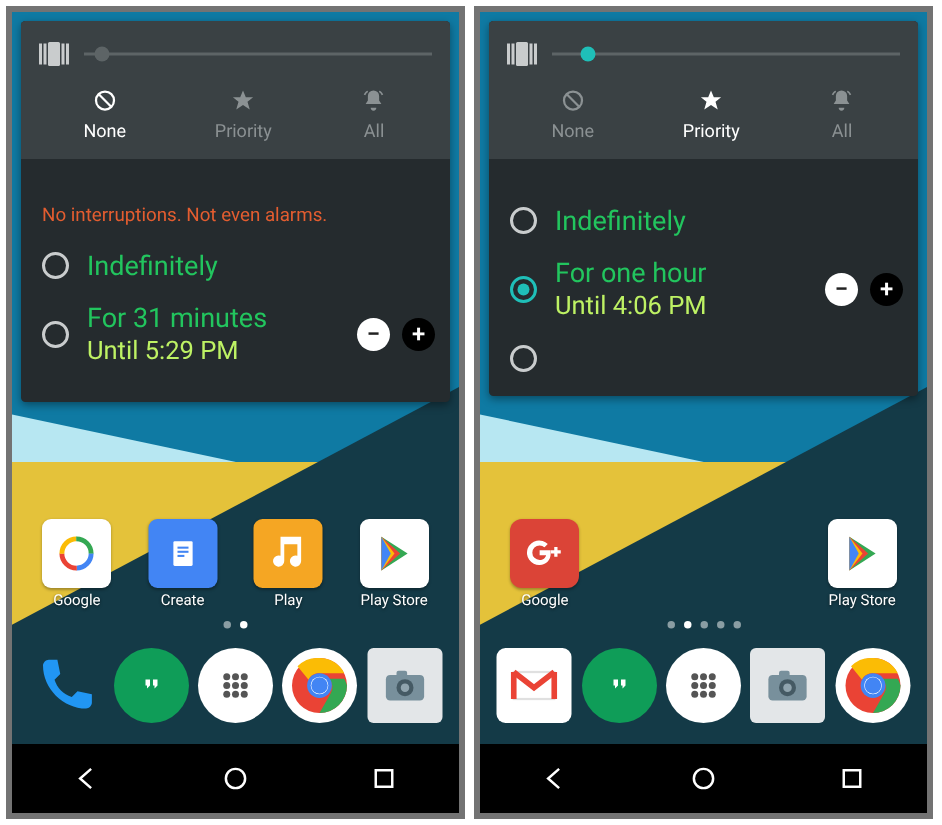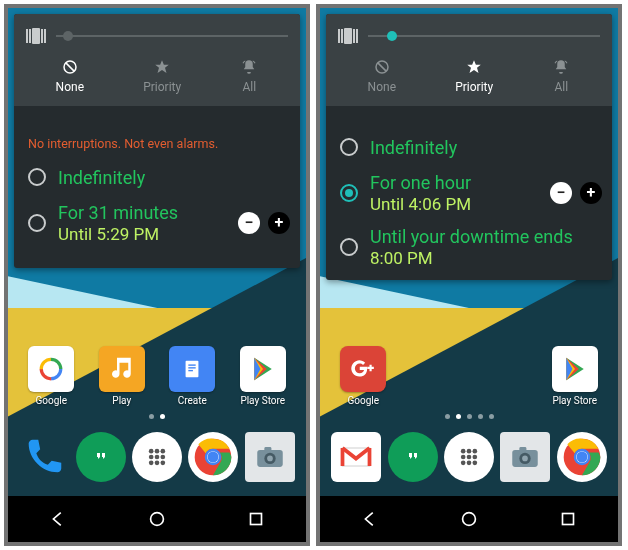--- a/index.html
+++ b/index.html
@@ -255,37 +255,37 @@
             <svg width="26" height="26" viewBox="0 0 24 24">
               <circle cx="12" cy="12" r="9" fill="none" stroke="#4285F4" stroke-width="3" stroke-dasharray="14 42"></circle>
               <circle cx="12" cy="12" r="9" fill="none" stroke="#EA4335" stroke-width="3" stroke-dasharray="14 42" transform="rotate(90 12 12)"></circle>
               <circle cx="12" cy="12" r="9" fill="none" stroke="#FBBC05" stroke-width="3" stroke-dasharray="14 42" transform="rotate(180 12 12)"></circle>
               <circle cx="12" cy="12" r="9" fill="none" stroke="#34A853" stroke-width="3" stroke-dasharray="14 42" transform="rotate(270 12 12)"></circle>
             </svg>
           </div>
           <span>Google</span>
         </div>
         <div class="app">
-          <div class="ico circle" style="background:#f5a623">
-            <svg width="30" height="30" viewBox="0 0 24 24">
-              <path d="M19 3v13a3 3 0 1 1-2-2.8V7h-7v9a3 3 0 1 1-2-2.8V3z" fill="#fff"></path>
-            </svg>
-          </div>
-          <span>Play</span>
-        </div>
-        <div class="app">
           <div class="ico" style="background:#4285F4">
             <svg width="22" height="28" viewBox="0 0 24 24">
               <rect x="5" y="3" width="14" height="18" fill="#fff" rx="1"></rect>
               <rect x="8" y="7" width="8" height="1.5" fill="#4285F4"></rect>
               <rect x="8" y="10" width="8" height="1.5" fill="#4285F4"></rect>
               <rect x="8" y="13" width="5" height="1.5" fill="#4285F4"></rect>
             </svg>
           </div>
           <span>Create</span>
+        </div>
+        <div class="app">
+          <div class="ico circle" style="background:#f5a623">
+            <svg width="30" height="30" viewBox="0 0 24 24">
+              <path d="M19 3v13a3 3 0 1 1-2-2.8V7h-7v9a3 3 0 1 1-2-2.8V3z" fill="#fff"></path>
+            </svg>
+          </div>
+          <span>Play</span>
         </div>
         <div class="app">
           <div class="ico" style="background:#fff">
             <svg width="30" height="30" viewBox="0 0 24 24">
               <path d="M5 3l14 9-14 9z" fill="#34A853"></path>
               <path d="M5 3l10 9-10 9z" fill="#EA4335"></path>
               <path d="M5 3l7 9-7 9z" fill="#FBBC05"></path>
               <path d="M5 3v18l5-9z" fill="#4285F4"></path>
             </svg>
           </div>
@@ -423,24 +423,20 @@
                 <div class="opt-sub">Until 4:06 PM</div>
               </div>
               <div class="stepper">
                 <div class="step-btn step-minus">−</div>
                 <div class="step-btn step-plus">+</div>
               </div>
             </div>
             <div style="height: 12px;"></div>
             <div class="opt-row">
               <div class="radio"></div>
-              <div class="opt-text">
-                <div class="opt-title">Until your downtime ends</div>
-                <div class="opt-sub">8:00 PM</div>
-              </div>
             </div>
           </div>
       </div>
     </div>
 
     <div class="home-icons">
         <div class="app">
           <div class="ico" style="background:#db4437;border-radius:8px">
             <svg width="26" height="26" viewBox="0 0 24 24" fill="#fff">
               <path d="M9 10v3h4c-.4 1.6-1.9 3-4 3a4.5 4.5 0 1 1 0-9c1.2 0 2.2.5 3 1.2l2-2A7.5 7.5 0 1 0 9 19c4 0 6.8-2.8 6.8-7v-2zM20 10V8h-2v2h-2v2h2v2h2v-2h2v-2z"></path>

